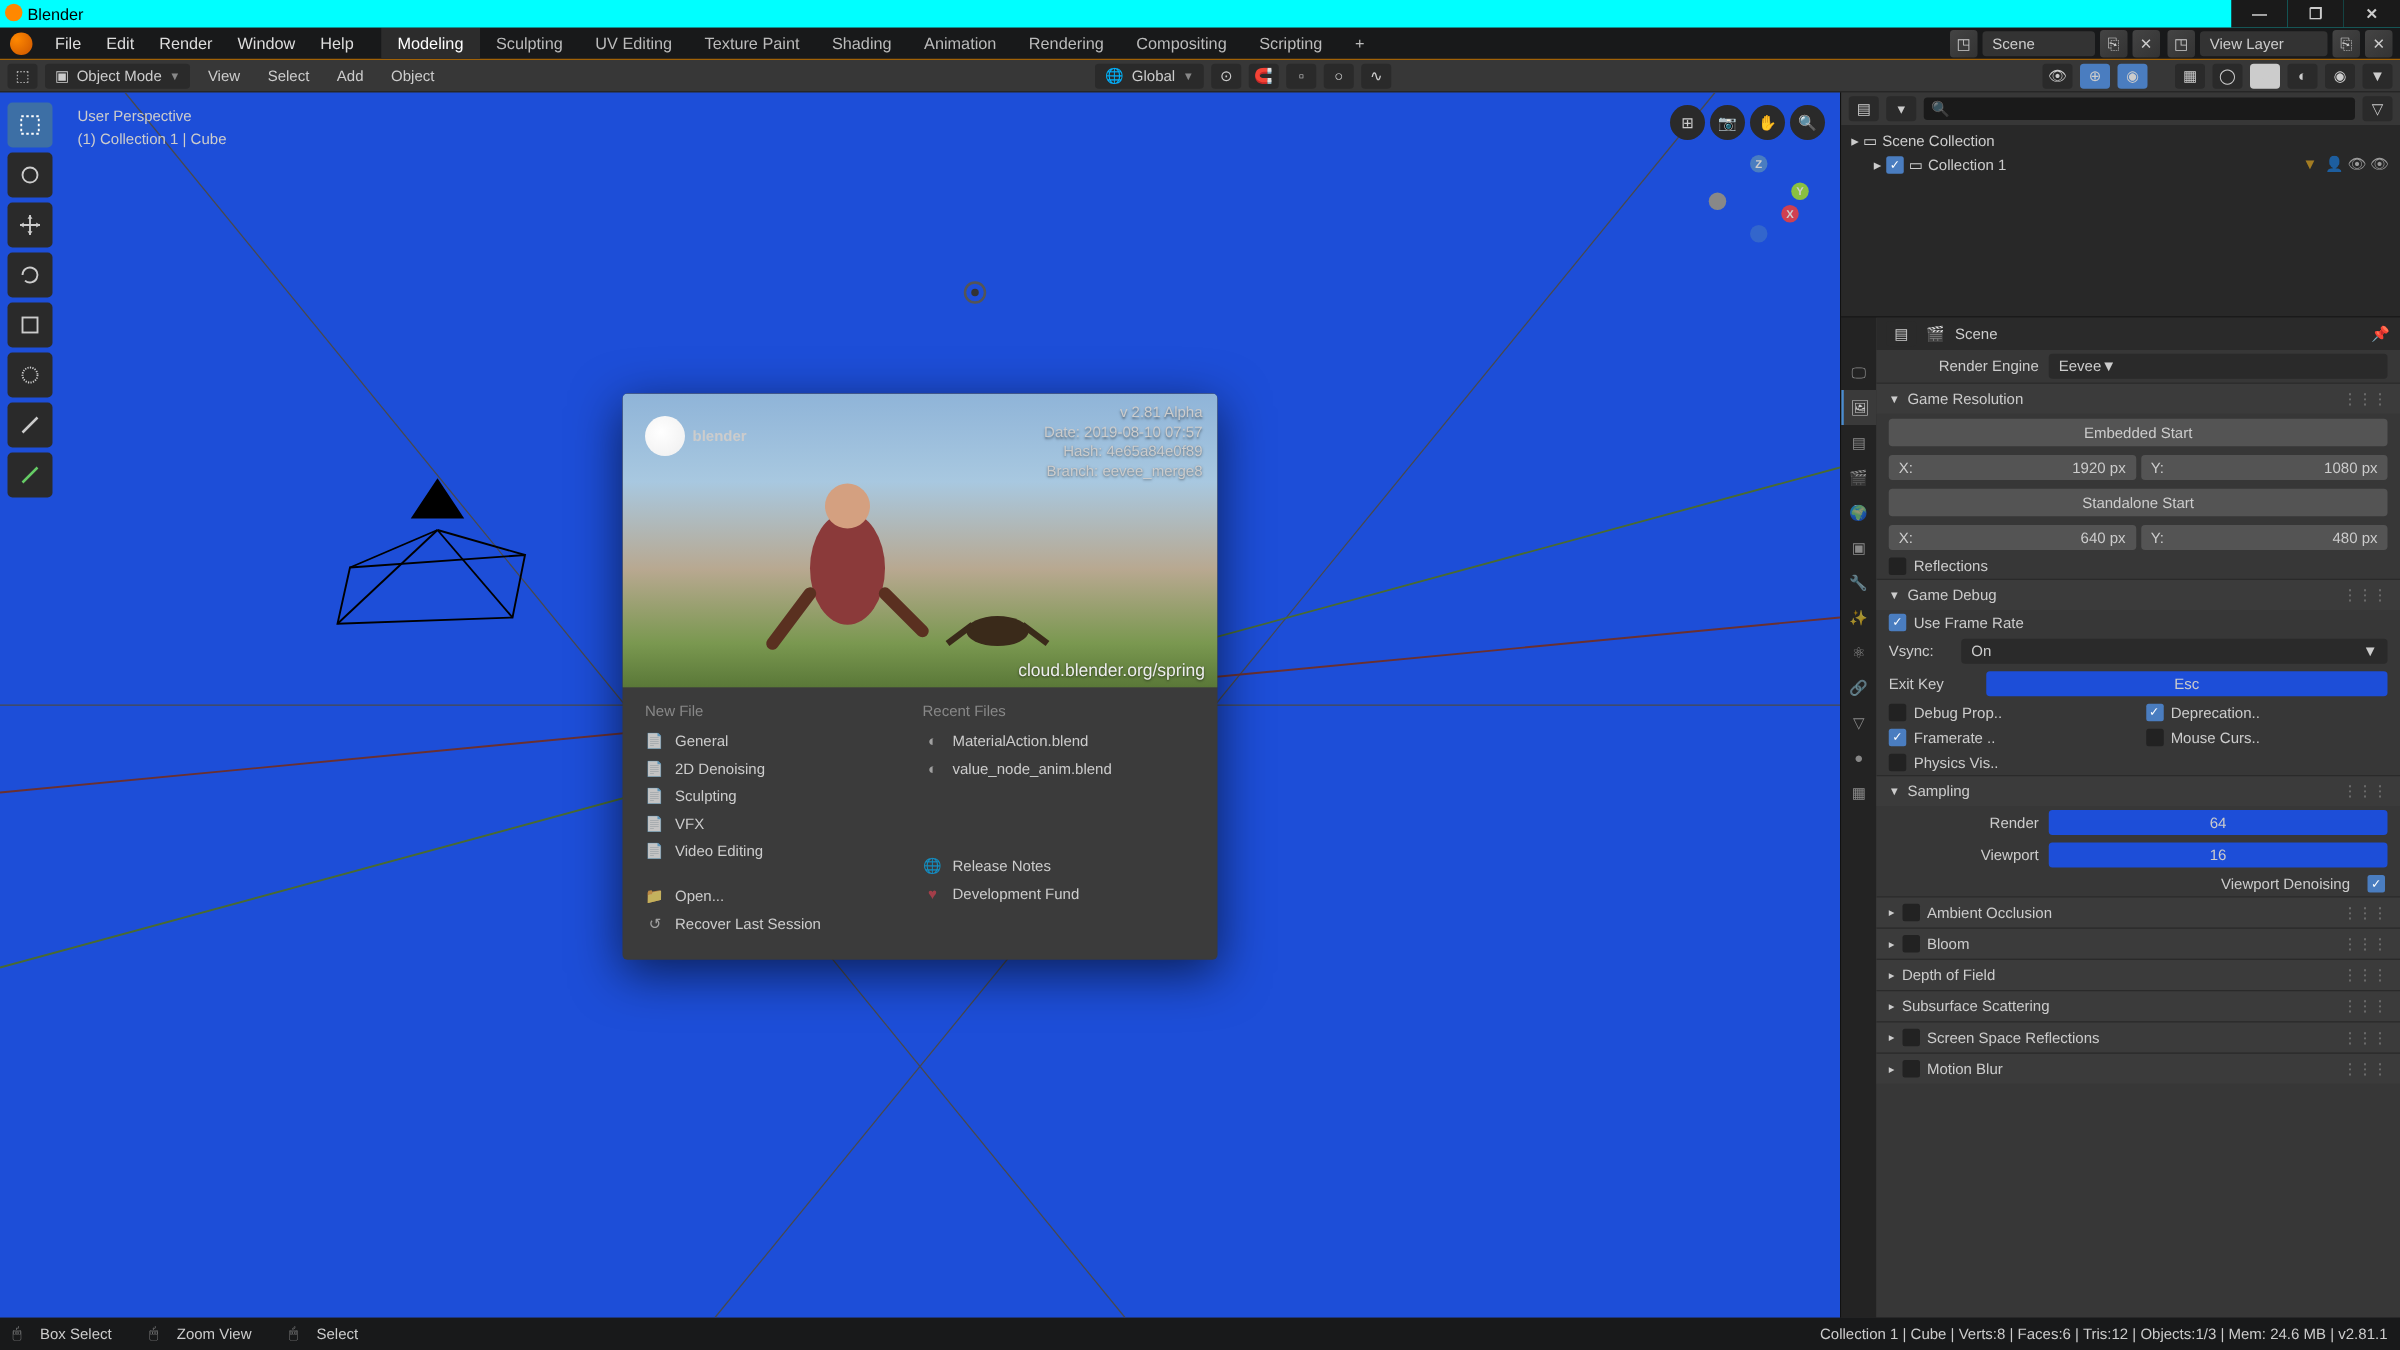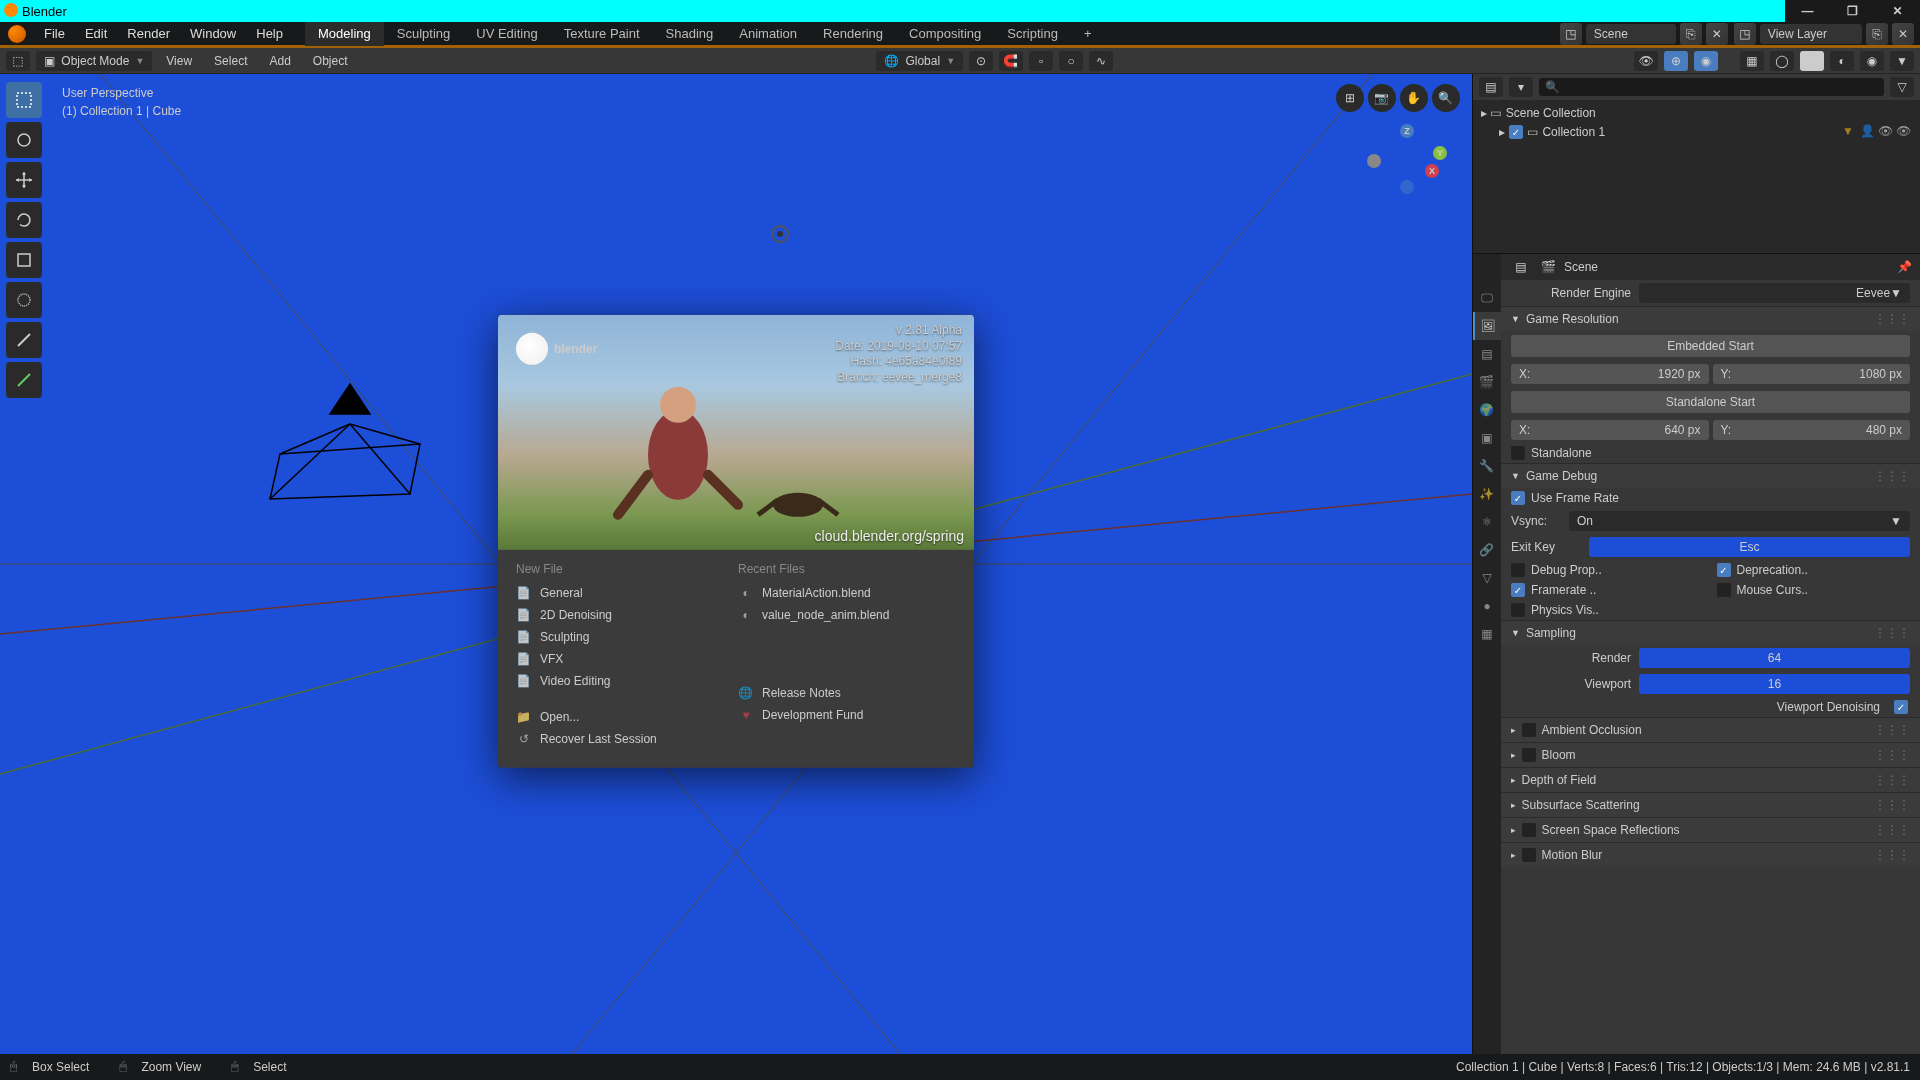--- a/index.html
+++ b/index.html
@@ -2,21 +2,21 @@
 <html><head>
 <meta charset="utf-8">
 <style>
 *{margin:0;padding:0;box-sizing:border-box;font-family:-apple-system,BlinkMacSystemFont,"Segoe UI",Arial,sans-serif;font-size:12px;color:#ccc;user-select:none}
 body{width:1920px;height:1080px;background:#2b2b2b;overflow:hidden;position:relative}
 .titlebar{height:22px;background:#00ffff;display:flex;align-items:center;padding:0 4px;position:relative}
 .titlebar .title{color:#000;font-size:13px;margin-left:18px}
 .titlebar .logo{position:absolute;left:4px;top:3px;width:14px;height:14px;background:#ff8800;border-radius:50%}
 .titlebar .winbtns{position:absolute;right:0;top:0;display:flex}
 .titlebar .winbtn{width:45px;height:22px;display:flex;align-items:center;justify-content:center;background:#1a1a1a;font-size:12px;font-weight:bold}
-.menubar{height:26px;background:#18191a;display:flex;align-items:center;padding-left:8px;border-bottom:3px solid #a16207}
+.menubar{height:26px;background:#18191a;display:flex;align-items:center;padding-left:8px;border-bottom:1px solid #a16207}
 .menubar .logo-b{width:18px;height:18px;margin-right:8px;background:radial-gradient(circle at 30% 30%,#ff8800,#cc5500);border-radius:50%}
 .menubar .menuitem{padding:5px 10px;font-size:13px;color:#ddd}
 .menubar .tab{padding:5px 13px;font-size:13px;color:#bbb}
 .menubar .tab.active{background:#2c2c2c;color:#fff}
 .menubar .spacer{flex:1}
 .menubar .scenebox{display:flex;align-items:center;gap:4px;margin-right:6px}
 .menubar .sbicon{width:22px;height:22px;background:linear-gradient(135deg,#444,#333);border-radius:3px;display:flex;align-items:center;justify-content:center}
 .menubar .sblabel{background:#333;padding:3px 35px 3px 8px;border-radius:3px;min-width:90px}
 .topbar2{height:26px;background:#373737;display:flex;align-items:center;padding:0 6px;gap:6px;border-bottom:1px solid #222}
 .dropdown{background:#2a2a2a;padding:3px 8px;border-radius:3px;display:flex;align-items:center;gap:6px}
@@ -384,21 +384,21 @@
       </div>
       <div class="props-body">
         <div class="props-hdr">
           <span class="iconbtn">▤</span>
           <span>🎬</span>
           <span>Scene</span>
           <span style="margin-left:auto">📌</span>
         </div>
         <div class="prop-row">
           <div class="prop-label">Render Engine</div>
-          <div class="prop-field dark" style="text-align:left;display:flex;justify-content:flex-end">
+          <div class="prop-field dark" style="text-align:left;display:flex;justify-content:flex-start">
               <span>Eevee</span>
               <span class="chev">▼</span>
             </div>
         </div>
 
         <div class="panel-hdr">
             <span class="tri">▼</span>
             <span>Game Resolution</span>
             <span class="grip">⋮⋮⋮</span>
           </div>
@@ -419,21 +419,21 @@
               <span>X:</span>
               <span>640 px</span>
             </div>
           <div class="pf">
               <span>Y:</span>
               <span>480 px</span>
             </div>
         </div>
         <div class="cbrow">
             <span class="cb"></span>
-            <span>Standalone</span>
+            <span>Reflections</span>
           </div>
 
         <div class="panel-hdr">
             <span class="tri">▼</span>
             <span>Game Debug</span>
             <span class="grip">⋮⋮⋮</span>
           </div>
         <div class="cbrow">
             <span class="cb on"></span>
             <span>Use Frame Rate</span>

